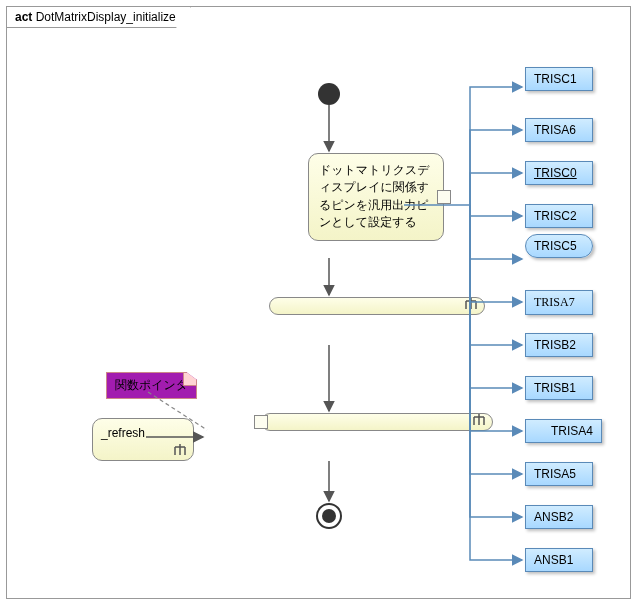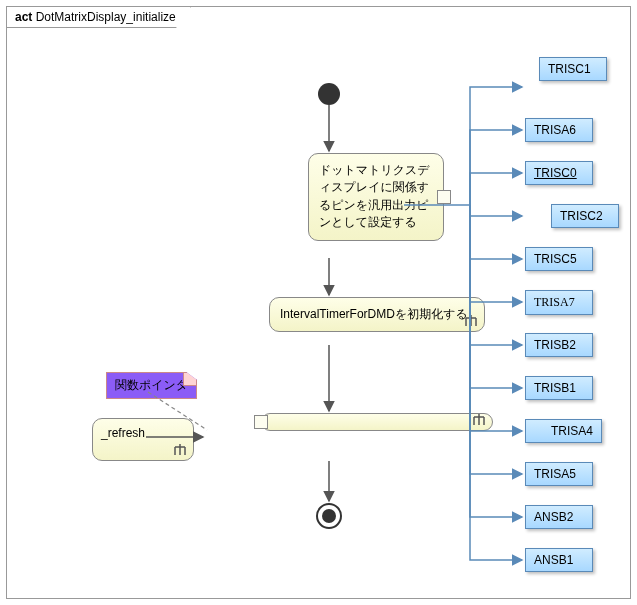--- a/index.html
+++ b/index.html
@@ -7,21 +7,21 @@
   .frame { position: absolute; left: 6px; top: 6px; width: 625px; height: 593px; border: 1.5px solid #999; }
   .frame-tab { position: absolute; left: 0; top: 0; background: #fff; border-right: 1.5px solid #999; border-bottom: 1.5px solid #999; padding: 3px 14px 3px 8px; clip-path: polygon(0 0, 100% 0, 92% 100%, 0 100%); }
   .frame-tab .act { font-weight: bold; }
   .init-node { position: absolute; width: 22px; height: 22px; background: #333; border-radius: 50%; }
   .final-node { position: absolute; width: 26px; height: 26px; border: 2px solid #333; border-radius: 50%; display: flex; align-items: center; justify-content: center; }
   .final-node::after { content: ""; width: 14px; height: 14px; background: #333; border-radius: 50%; }
   .activity { position: absolute; background: linear-gradient(#fefee8, #f4f4c8); border: 1.5px solid #888; border-radius: 10px; padding: 8px 10px; line-height: 1.45; margin-left: 48px; }
   .rake { position: absolute; right: 6px; bottom: 4px; }
   .rake svg { display: block; }
   .pin { position: absolute; width: 14px; height: 14px; background: #fdfdf0; border: 1.5px solid #888; }
-  .note { position: absolute; background: #8b5cf6; border: 1.5px solid #c88; padding: 4px 8px; clip-path: polygon(0 0, 88% 0, 100% 30%, 100% 100%, 0 100%); }
+  .note { position: absolute; background: #a21caf; border: 1.5px solid #c88; padding: 4px 8px; clip-path: polygon(0 0, 88% 0, 100% 30%, 100% 100%, 0 100%); }
   .note::after { content: ""; position: absolute; right: 0; top: 0; width: 12px; height: 12px; border-left: 1.5px solid #c88; border-bottom: 1.5px solid #c88; background: #ffd4d4; }
   .ref-box { position: absolute; background: linear-gradient(#d0ecff, #a8d8ff); border: 1.5px solid #5a8ab8; padding: 4px 8px; min-width: 68px; text-align: left; box-shadow: 2px 2px 3px rgba(0,0,0,.25); }
   svg.connectors { position: absolute; left: 0; top: 0; width: 637px; height: 605px; pointer-events: none; }
 </style>
 </head>
 <body>
 
 <div class="frame">
   <div class="frame-tab">
     <span class="act">act</span>
@@ -30,21 +30,20 @@
 </div>
 
 <div class="init-node" style="left:318px; top:83px;"></div>
 
 <div class="activity" id="act1" style="left:260px; top:153px; width:136px;">
   <span>ドットマトリクスディスプレイに関係するピンを汎用出力ピンとして設定する</span>
   <div class="pin" style="right:-8px; top:50%; transform:translateY(-50%);"></div>
 </div>
 
 <div class="activity" id="act2" style="left:221px; top:297px; width:216px;">
-  <span>IntervalTimerForDMDを初期化する</span>
   <span class="rake">
       <svg width="14" height="12">
         <path d="M2 11 V3 M7 11 V0 M12 11 V3 M2 3 H12" stroke="#555" stroke-width="1.5" fill="none"></path>
       </svg>
     </span>
 </div>
 
 <div class="activity" id="act3" style="left:213px; top:413px; width:232px;">
   <span class="rake">
       <svg width="14" height="12">
@@ -63,25 +62,25 @@
 <div class="activity" style="left:44px; top:418px; width:102px; padding:6px 8px 18px;">
   <span>_refresh</span>
   <span class="rake">
       <svg width="14" height="12">
         <path d="M2 11 V3 M7 11 V0 M12 11 V3 M2 3 H12" stroke="#555" stroke-width="1.5" fill="none"></path>
       </svg>
     </span>
 </div>
 
 <div id="refs">
-    <div class="ref-box" style="left: 525px; top: 57px; margin-left: 14px;">TRISC1</div>
+    <div class="ref-box" style="left: 525px; top: 67px;">TRISC1</div>
     <div class="ref-box" style="left: 525px; top: 118px;">TRISA6</div>
     <div class="ref-box" style="left: 525px; top: 161px; text-decoration: underline;">TRISC0</div>
-    <div class="ref-box" style="left: 551px; top: 204px;">TRISC2</div>
-    <div class="ref-box" style="left: 525px; top: 247px;">TRISC5</div>
+    <div class="ref-box" style="left: 525px; top: 204px;">TRISC2</div>
+    <div class="ref-box" style="left: 525px; top: 234px; border-radius: 12px;">TRISC5</div>
     <div class="ref-box" style="left: 525px; top: 290px; font-family: Liberation Serif, serif;">TRISA7</div>
     <div class="ref-box" style="left: 525px; top: 333px;">TRISB2</div>
     <div class="ref-box" style="left: 525px; top: 376px;">TRISB1</div>
     <div class="ref-box" style="left: 525px; top: 419px; padding-left: 25px;">TRISA4</div>
     <div class="ref-box" style="left: 525px; top: 462px;">TRISA5</div>
     <div class="ref-box" style="left: 525px; top: 505px;">ANSB2</div>
     <div class="ref-box" style="left: 525px; top: 548px;">ANSB1</div>
   </div>
 
 <svg class="connectors">

